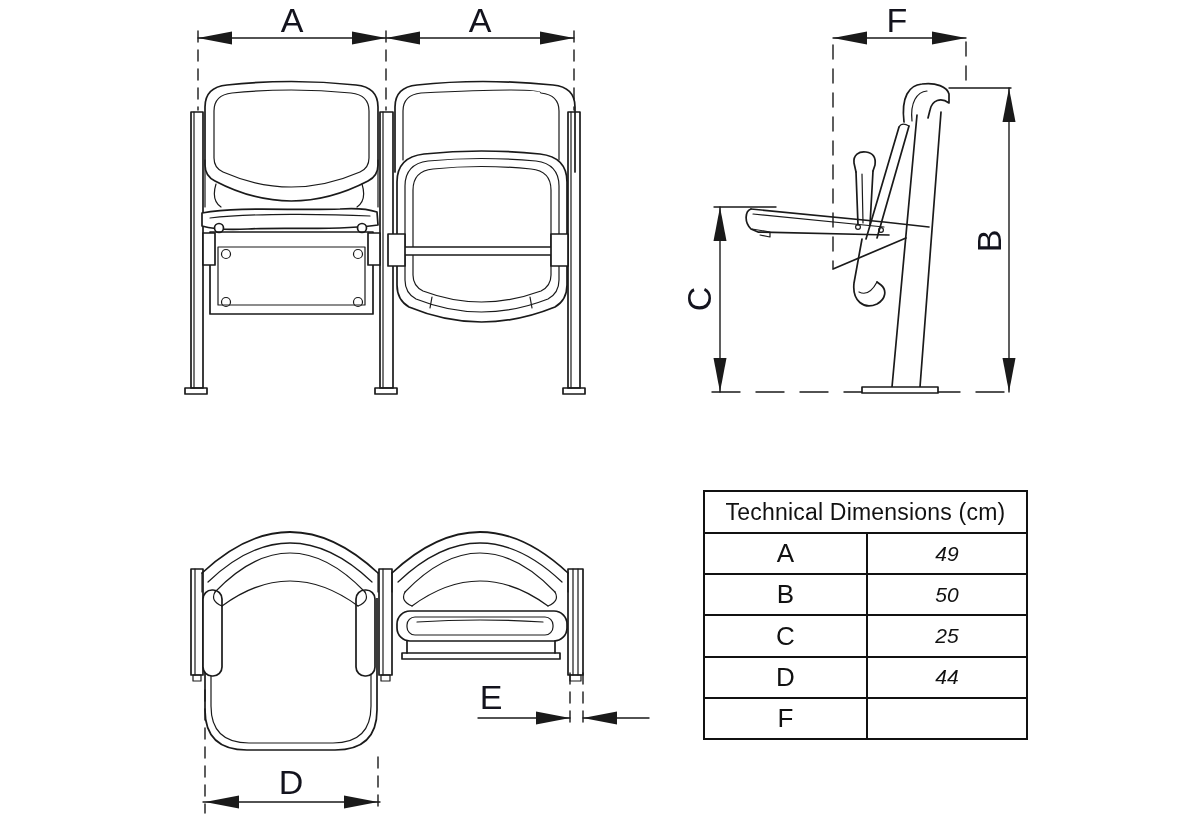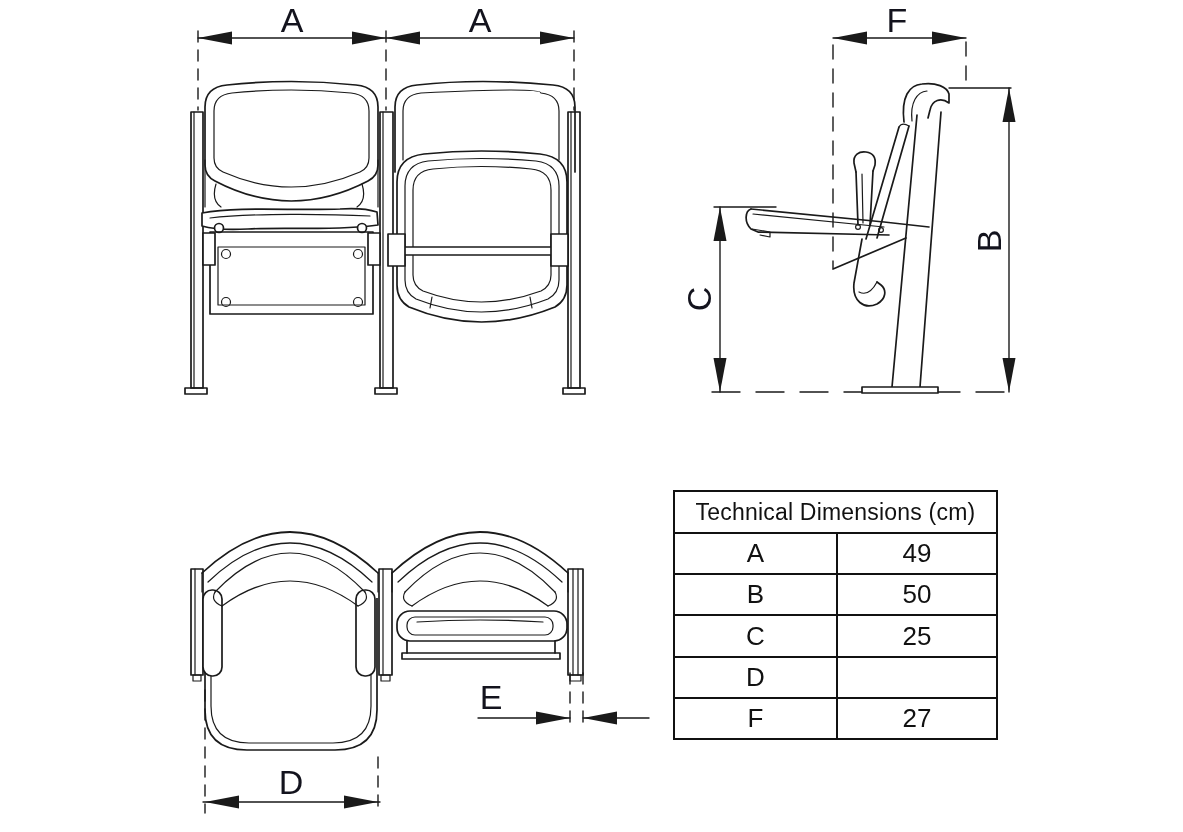--- a/index.html
+++ b/index.html
@@ -6,30 +6,30 @@
   #canvas{position:relative;width:1183px;height:832px;background:#ffffff;overflow:hidden;
           font-family:"Liberation Sans",sans-serif;}
   svg{position:absolute;left:0;top:0;}
   .ln{fill:none;stroke:#1a1a1a;stroke-width:1.7;stroke-linecap:round;stroke-linejoin:round;}
   .tn{fill:none;stroke:#1a1a1a;stroke-width:1.2;stroke-linecap:round;stroke-linejoin:round;}
   .fw{fill:#ffffff;stroke:#1a1a1a;stroke-width:1.7;stroke-linejoin:round;}
   .dim{fill:none;stroke:#1a1a1a;stroke-width:1.4;stroke-linecap:round;}
   .arr{fill:#1a1a1a;stroke:none;}
   text.dl{font-size:34px;fill:#13131d;font-family:"Liberation Sans",sans-serif;}
   
-  .dim-table{position:absolute;left:673px;top:490px;width:325px;height:250px;
+  .dim-table{position:absolute;left:703px;top:490px;width:325px;height:250px;
              border:2px solid #111;background:#fff;display:flex;flex-direction:column;
              color:#111;box-sizing:border-box;}
   .t-title{height:40px;flex:0 0 40px;border-bottom:2px solid #111;display:flex;
            align-items:center;justify-content:center;font-size:23px;letter-spacing:0.2px;}
   .t-row{flex:1;display:flex;border-bottom:2px solid #111;}
   .t-row:last-child{border-bottom:none;}
   .t-label{width:163px;flex:0 0 163px;border-right:2px solid #111;display:flex;
            align-items:center;justify-content:center;font-size:26px;box-sizing:border-box;}
-  .t-value{flex:1;display:flex;align-items:center;justify-content:center;font-size:26px;}
+  .t-value{flex:1;display:flex;align-items:center;justify-content:center;font-size:21px;font-style:italic;}
 </style>
 </head>
 <body>
 
 <div id="canvas">
 <svg width="1183" height="832" viewBox="0 0 1183 832">
 
   <g>
 
     <g>
@@ -205,19 +205,19 @@
     <div class="t-row">
       <div class="t-label">B</div>
       <div class="t-value">50</div>
     </div>
     <div class="t-row">
       <div class="t-label">C</div>
       <div class="t-value">25</div>
     </div>
     <div class="t-row">
       <div class="t-label">D</div>
+      <div class="t-value">44</div>
     </div>
     <div class="t-row">
       <div class="t-label">F</div>
-      <div class="t-value">27</div>
     </div>
   </div>
 </div>
 
 </body></html>

